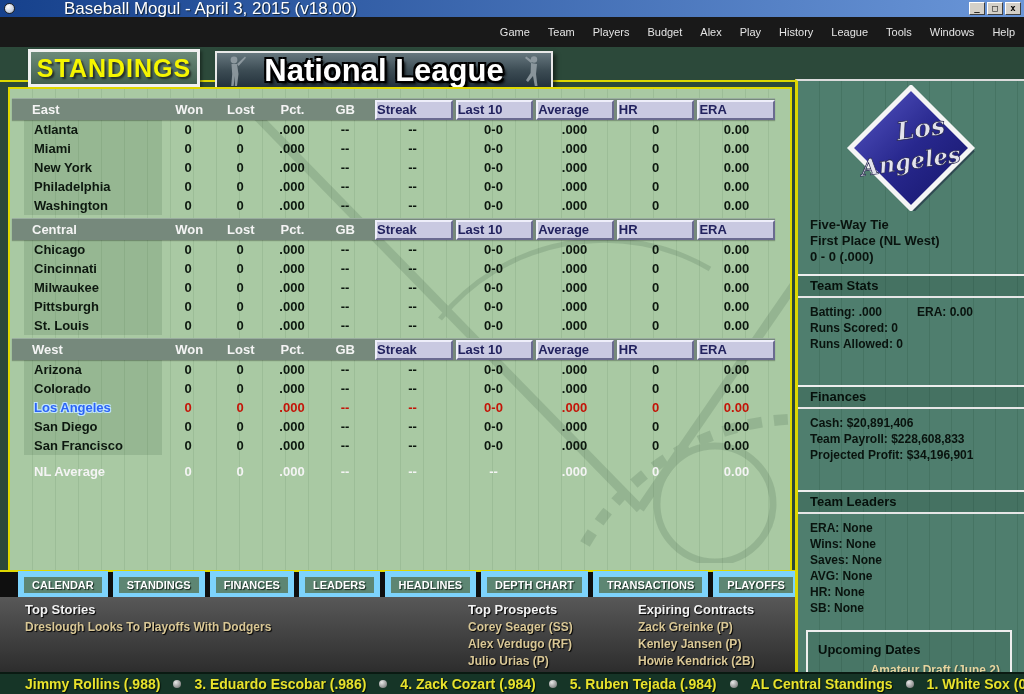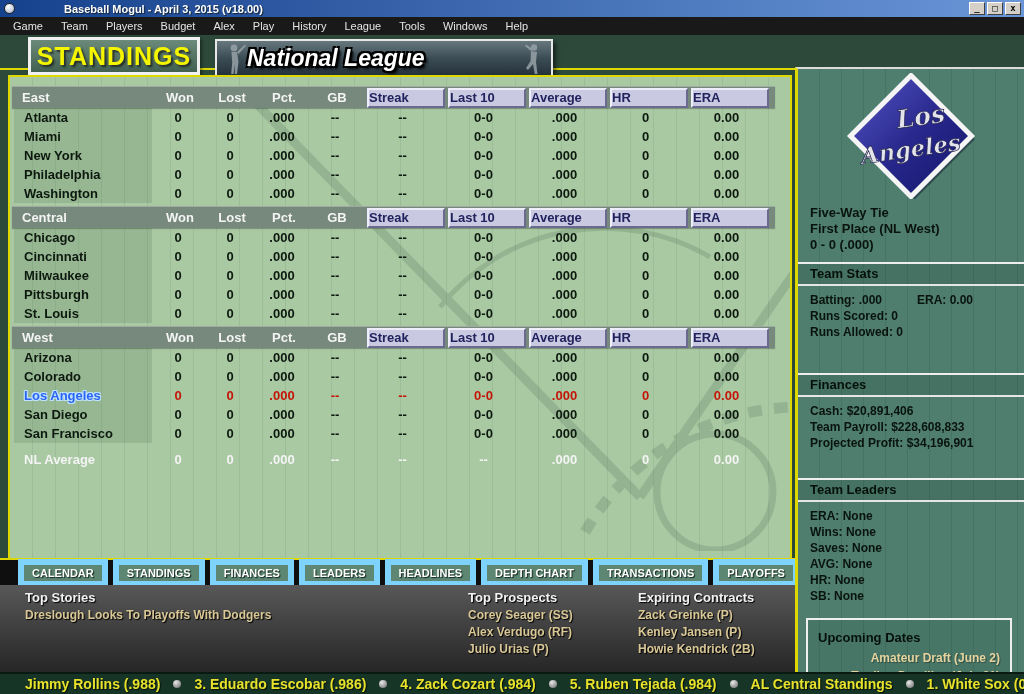--- a/index.html
+++ b/index.html
@@ -4,58 +4,58 @@
 <style>
   * { margin:0; padding:0; box-sizing:border-box; }
   html,body { width:1024px; height:694px; overflow:hidden; }
   body { font-family:"Liberation Sans", sans-serif; background:#2c493a; position:relative; }
 
   
   .titlebar { height:17px; background:linear-gradient(to right,#16418c,#6a96d8);
     display:flex; align-items:center; padding:0 3px; color:#fff; }
   .titlebar .app-icon { width:11px; height:11px; border-radius:50%;
     background:radial-gradient(circle at 35% 30%,#fff,#c9d2e0 60%,#8090a8); border:1px solid #222; margin:0 4px 0 1px; }
-  .titlebar .title-text { font-size:11px; font-weight:bold; text-shadow:1px 1px 1px #123; flex:1;padding-left:45px; }
+  .titlebar .title-text { font-size:17px; font-weight:normal; text-shadow:1px 1px 1px #123; flex:1;padding-left:45px; }
   .win-btns { display:flex; gap:2px; }
   .win-btn { width:16px; height:13px; background:#d4d0c8; border:1px solid;
     border-color:#fff #404040 #404040 #fff; font-size:9px; line-height:11px; text-align:center;
     color:#000; font-family:"DejaVu Sans Mono", monospace; font-weight:bold; }
 
   
-  .menubar { height:18px; background:#191919; display:flex; align-items:center; padding-left:4px; }
+  .menubar { height:30px; background:#191919; display:flex; align-items:center; padding-left:4px;justify-content:flex-end; }
   .menu-item { color:#e4e4e4; font-size:11px; padding:0 9px; line-height:13px; }
 
   
   .main { display:flex; height:642px; }
   .main-left { width:795px; display:flex; flex-direction:column; }
 
   
   .header-strip { height:40px; position:relative;
     background:linear-gradient(#2c493a 33px, #ded800 33px, #ded800 35px, #2c493a 35px); }
   .standings-box { position:absolute; left:28px; top:2px; width:172px; height:38px;
     border:3px solid #f0f0f0; background:linear-gradient(180deg,#6c8a7a,#41604f);
     display:flex; align-items:center; justify-content:center; box-shadow:2px 2px 3px rgba(0,0,0,.4); }
   .standings-box span { color:#f5f500; font-size:25px; font-weight:bold; letter-spacing:1px;
     text-shadow:2px 2px 2px rgba(20,20,20,.7); }
   .nl-banner { position:absolute; left:215px; top:4px; width:338px; height:39px;
     border:2px solid #e8e8e8; background:linear-gradient(180deg,#66777e 0%,#3c4c54 50%,#22303a 100%);
     display:flex; align-items:center; justify-content:space-between; padding:0 8px;
     box-shadow:3px 3px 4px rgba(0,0,0,.5); }
-  .nl-banner .league-title { color:#fff; font-size:23px; font-weight:bold; flex:1; text-align:left;
-    text-shadow:-2px -2px 0 #000, 2px -2px 0 #000, -2px 2px 0 #000, 2px 2px 0 #000, 3px 3px 3px #000;font-style:italic; }
+  .nl-banner .league-title { color:#fff; font-size:31px; font-weight:bold; flex:1; text-align:center;
+    text-shadow:-2px -2px 0 #000, 2px -2px 0 #000, -2px 2px 0 #000, 2px 2px 0 #000, 3px 3px 3px #000; }
   .silhouette { width:22px; height:32px; opacity:.85; }
 
   
   .panel { height:483px; margin-left:8px; width:784px; position:relative;
     border:2px solid #ded800; border-bottom:none; overflow:hidden;
     background:repeating-linear-gradient(90deg,#a9c9a3 0px,#a9c9a3 22px,#9cbd97 22px,#9cbd97 23px);
     padding-top:9px; }
   .watermark { position:absolute; left:0; top:0; pointer-events:none; }
 
-  .srow { display:flex; align-items:center; position:relative; z-index:2; padding-left:2px; }
+  .srow { display:flex; align-items:center; position:relative; z-index:2; padding-left:12px; }
   .div-header { height:22px; background:#76897c; width:763px; margin-left:2px;
     border-top:1px solid #9aada0; box-shadow:0 1px 1px rgba(0,0,0,.25); }
   .div-header .c-name { color:#f4f4f4; font-size:13px; font-weight:bold; padding-left:8px; }
   .c-name { width:140px; }
   .c-val { width:52px; text-align:center; font-size:13px; font-weight:bold; }
   .c-gb  { width:54px; }
   .div-header .c-val { color:#f4f4f4; }
   .stat-btn { width:78px; height:20px; margin-left:3px; background:#c9c9e1;
     border-top:2px solid #eeeefa; border-left:2px solid #eeeefa;
     border-bottom:2px solid #6a6a90; border-right:2px solid #6a6a90;

